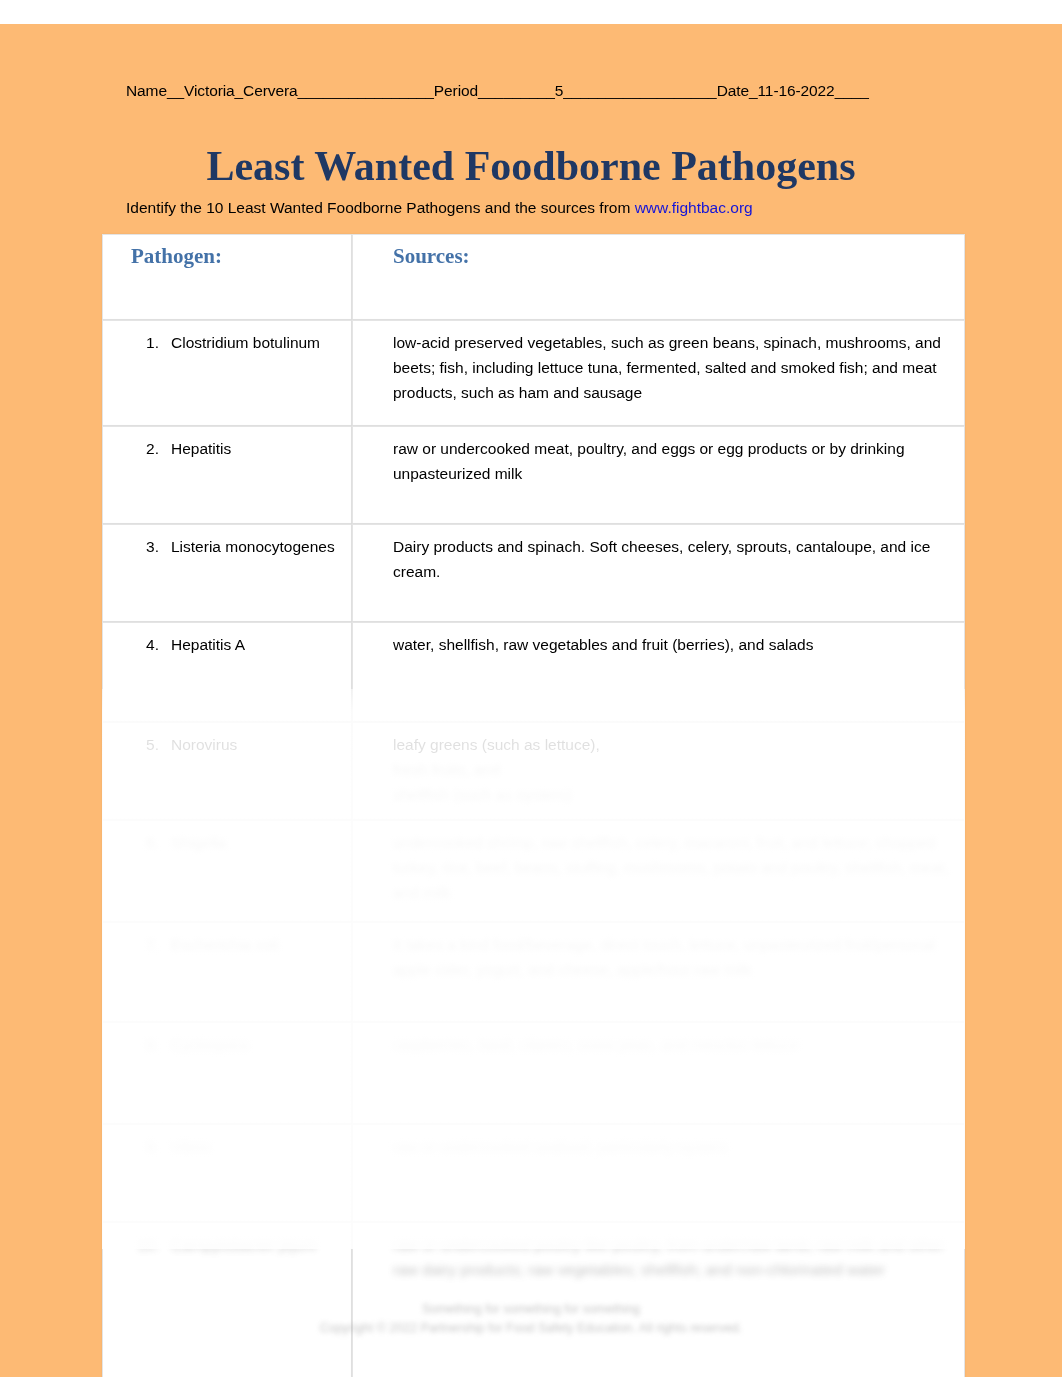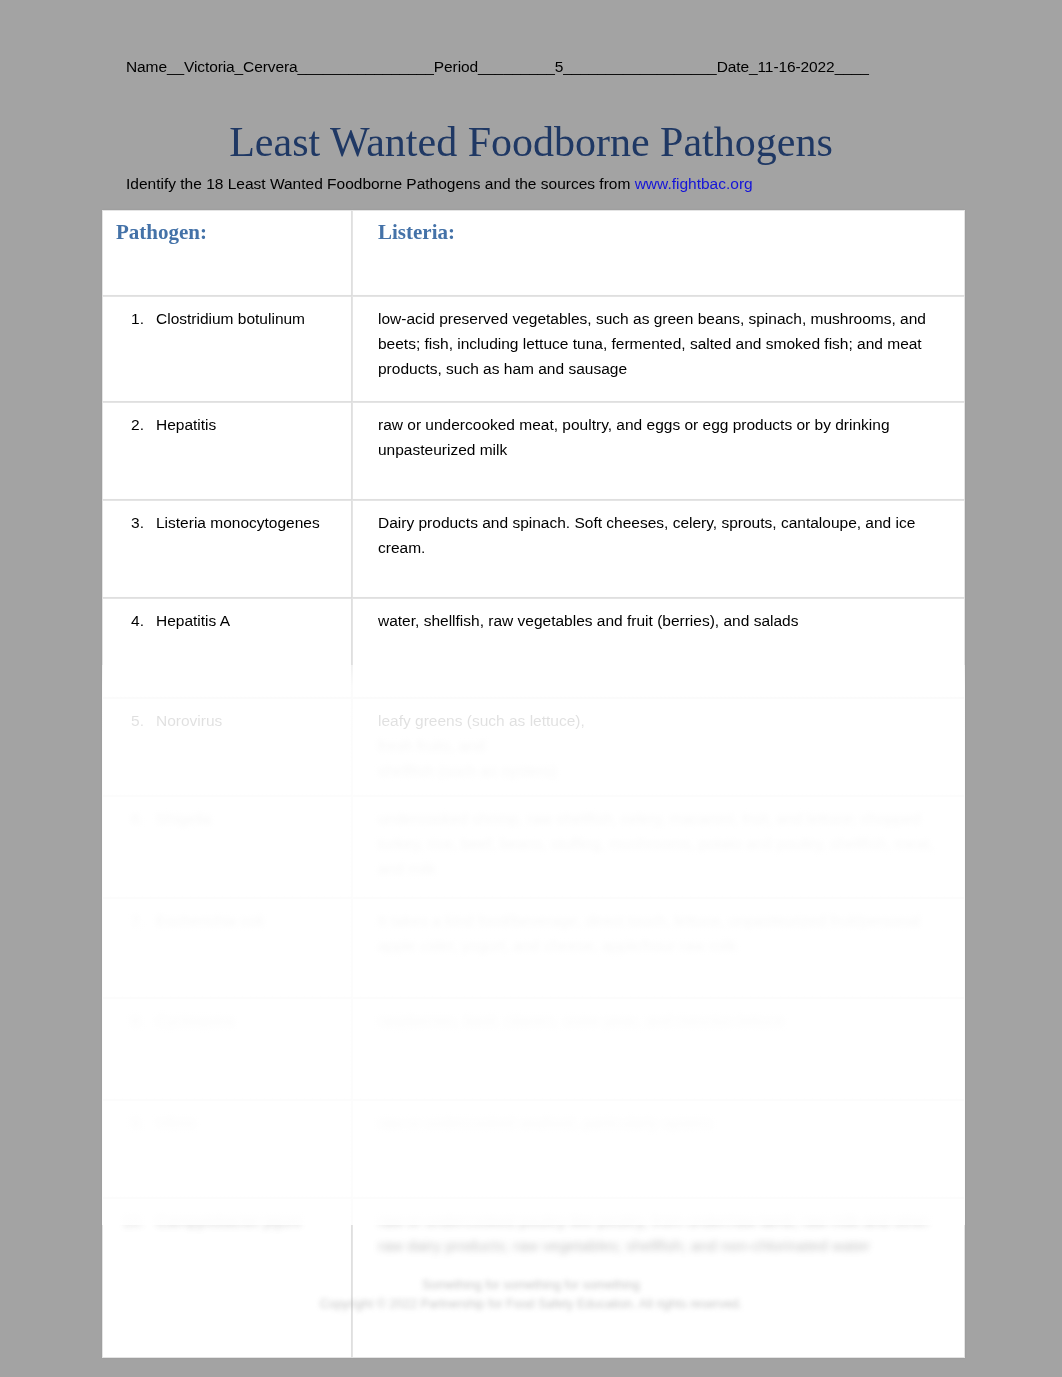--- a/index.html
+++ b/index.html
@@ -14,21 +14,22 @@
     position: relative;
     overflow: hidden;
     font-family: "Liberation Sans", sans-serif;
     color: #000000;
     -webkit-font-smoothing: antialiased;
   }
 
   .page {
     position: absolute;
     inset: 0;
-    background: #a3a3a3;
+    background: #fdba74;
+    margin-top: 24px;
   }
 
   
   .name-line {
     position: absolute;
     left: 126px;
     top: 58px;
     width: 820px;
     font-size: 15.5px;
     letter-spacing: -0.1px;
@@ -38,21 +39,21 @@
 
   
   .doc-title {
     position: absolute;
     left: 0;
     right: 0;
     top: 119px;
     text-align: center;
     font-family: "Liberation Serif", serif;
     font-size: 42px;
-    font-weight: 400;
+    font-weight: 700;
     color: #1F3864;
     letter-spacing: 0px;
     line-height: 1.1;
   }
 
   .subtitle {
     position: absolute;
     left: 126px;
     top: 175px;
     font-size: 15.5px;
@@ -80,21 +81,21 @@
     width: 863px;
     table-layout: fixed;
     background: #fff;
   }
 
   table.pathogen-table td {
     vertical-align: top;
     border: 1px solid #e4e4e4;
     box-shadow: 0 0 2px rgba(0,0,0,0.07);
     background: #ffffff;
-    padding: 9px 10px 9px 13px;
+    padding: 9px 10px 9px 28px;
   }
 
   col.c-path { width: 250px; }
   col.c-src  { width: 613px; }
 
   .hdr-cell {
     height: 66px;
   }
   .hdr-text {
     font-family: "Liberation Serif", serif;
@@ -179,35 +180,35 @@
 </style>
 </head>
 <body>
 
 <div class="page">
 
   <div class="name-line">Name__Victoria_Cervera________________Period_________5__________________Date_11-16-2022____</div>
 
   <div class="doc-title">Least Wanted Foodborne Pathogens</div>
 
-  <div class="subtitle"><span>Identify the 18 Least Wanted Foodborne Pathogens and the sources from </span><a class="link" href="#">www.fightbac.org</a></div>
+  <div class="subtitle"><span>Identify the 10 Least Wanted Foodborne Pathogens and the sources from </span><a class="link" href="#">www.fightbac.org</a></div>
 
   <div class="tbl-wrap">
     <table class="pathogen-table">
       <colgroup>
         <col class="c-path">
         <col class="c-src">
       </colgroup>
       <tbody>
         <tr>
           <td class="hdr-cell">
             <span class="hdr-text">Pathogen:</span>
           </td>
           <td class="hdr-cell src">
-            <span class="hdr-text">Listeria:</span>
+            <span class="hdr-text">Sources:</span>
           </td>
         </tr>
 
         <tr class="r1">
           <td>
             <div class="row-path">
               <span class="row-num">1.</span>
               <span>Clostridium botulinum</span>
             </div>
           </td>

